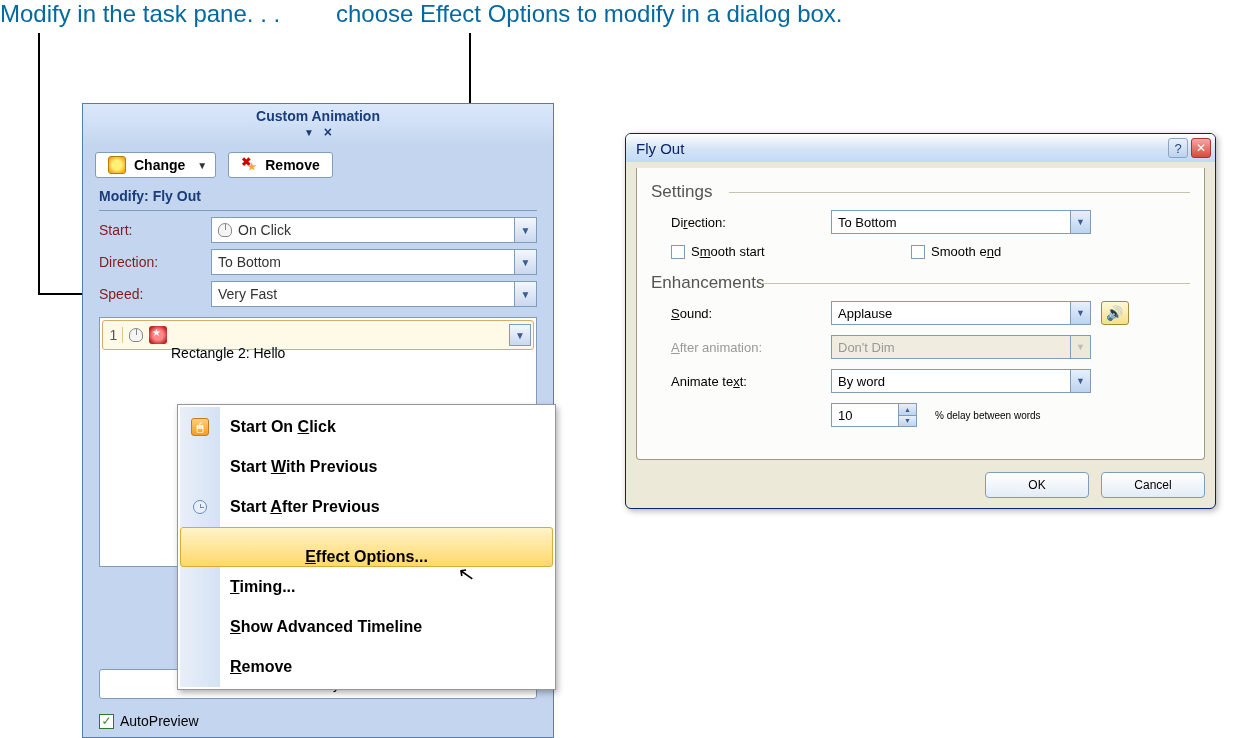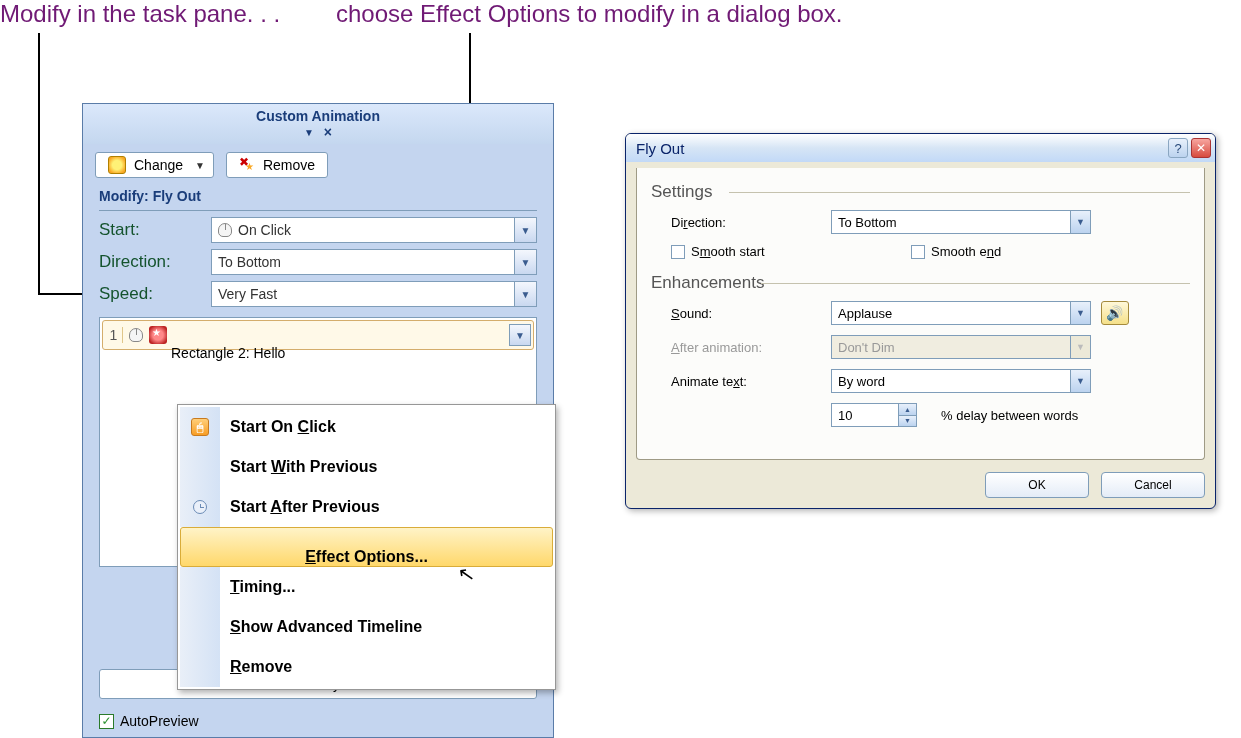--- a/index.html
+++ b/index.html
@@ -10,21 +10,21 @@
     height: 738px;
     position: relative;
     font-family: Tahoma, Verdana, sans-serif;
     font-size: 13px;
     background: #fff;
   }
   .callout {
     position: absolute;
     font-family: "Franklin Gothic Medium", Arial, sans-serif;
     font-size: 24px;
-    color: #701a75;
+    color: #0369a1;
   }
   .callout-left { top: 0px; left: 0px; }
   .callout-right { top: 0px; left: 336px; }
   .leader-line {
     position: absolute;
     background: #000;
   }
   .leader-left-v { top: 33px; left: 38px; width: 2px; height: 260px; }
   .leader-left-h { top: 293px; left: 38px; width: 50px; height: 2px; }
   .bracket {
@@ -55,20 +55,21 @@
     justify-content: space-between;
     flex-direction: column;
   }
   .tp-title-controls { display:flex; gap:10px; align-items:center; }
   .tp-triangle { color:#1a3d7a; font-size:10px; }
   .tp-close { color:#1a3d7a; font-size:14px; font-weight:bold; }
   .taskpane-toolbar {
     padding: 8px 12px;
     display: flex;
     gap: 12px;
+    font-weight: bold;
   }
   .tb-button {
     display: inline-flex;
     align-items: center;
     gap: 8px;
     background: #fff;
     border: 1px solid #7f9db9;
     border-radius: 3px;
     padding: 3px 12px;
     font-size: 14px;
@@ -101,22 +102,22 @@
   .modify-grid {
     padding: 0 16px;
   }
   .modify-row {
     display: flex;
     align-items: center;
     margin-bottom: 6px;
   }
   .modify-label {
     width: 112px;
-    font-size: 17px;
-    color: #14532d;
+    font-size: 14px;
+    color: #7f1d1d;
   }
   .modify-select {
     flex: 1;
     display:flex;
     background: #fff;
     border: 1px solid #7f9db9;
     height: 26px;
   }
   .modify-select-inner {
     flex:1;
@@ -419,21 +420,21 @@
   .spinner {
     width:86px; height:24px;
     display:flex;
     border:1px solid #7f9db9;
     background:#fff;
   }
   .spinner-inner{ flex:1; padding:0 6px; display:flex; align-items:center; }
   .spinner-btns { width:18px; display:flex; flex-direction:column; }
   .sp-b { flex:1; border-left:1px solid #7f9db9; background:linear-gradient(to bottom,#e8f0fb,#bcd3ef); display:flex;align-items:center;justify-content:center; font-size:7px; color:#3a5c8f; }
   .sp-b + .sp-b { border-top:1px solid #7f9db9; }
-  .pct-label { margin-left:24px; font-size:13px; }
+  .pct-label { margin-left:18px; font-size:10px; }
   .dlg-buttons {
     display:flex; justify-content:flex-end; gap:12px;
     padding: 12px 0 0 0;
   }
   .dlg-btn {
     width:104px; height:26px;
     border:1px solid #7f9db9;
     border-radius:4px;
     background:linear-gradient(to bottom,#fff,#e4ecf7);
     display:flex; align-items:center; justify-content:center;

